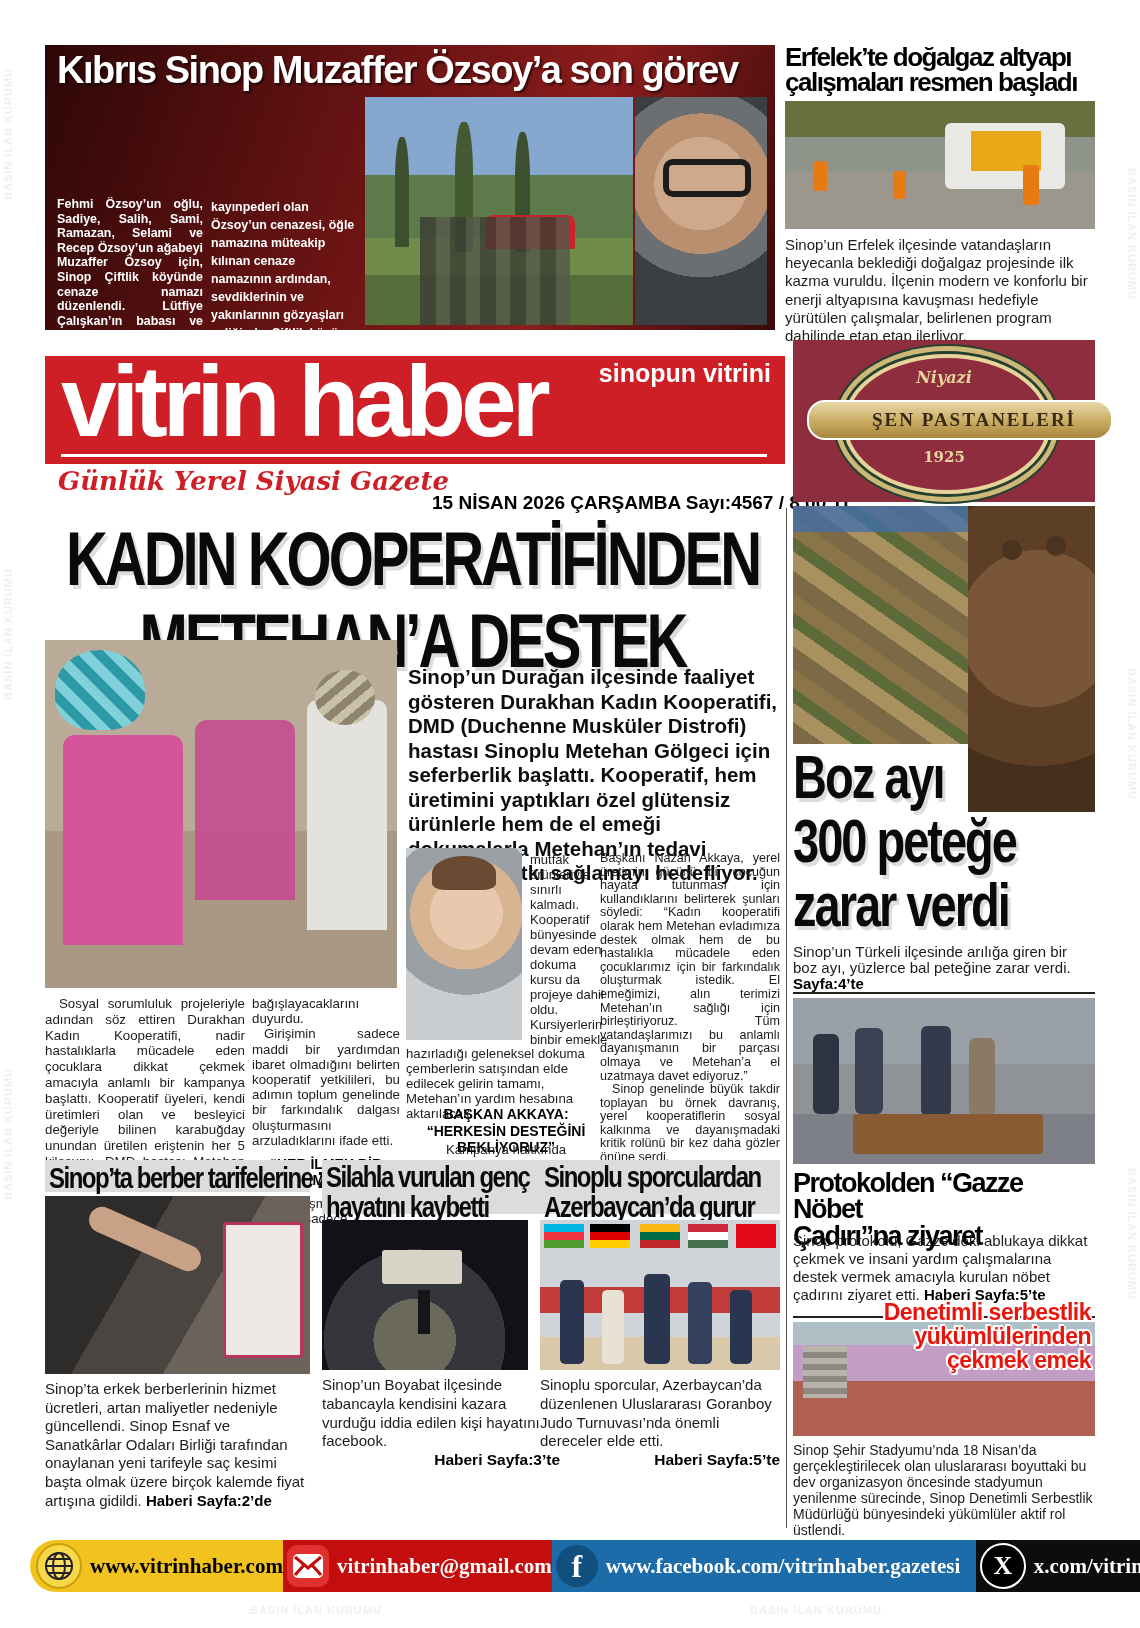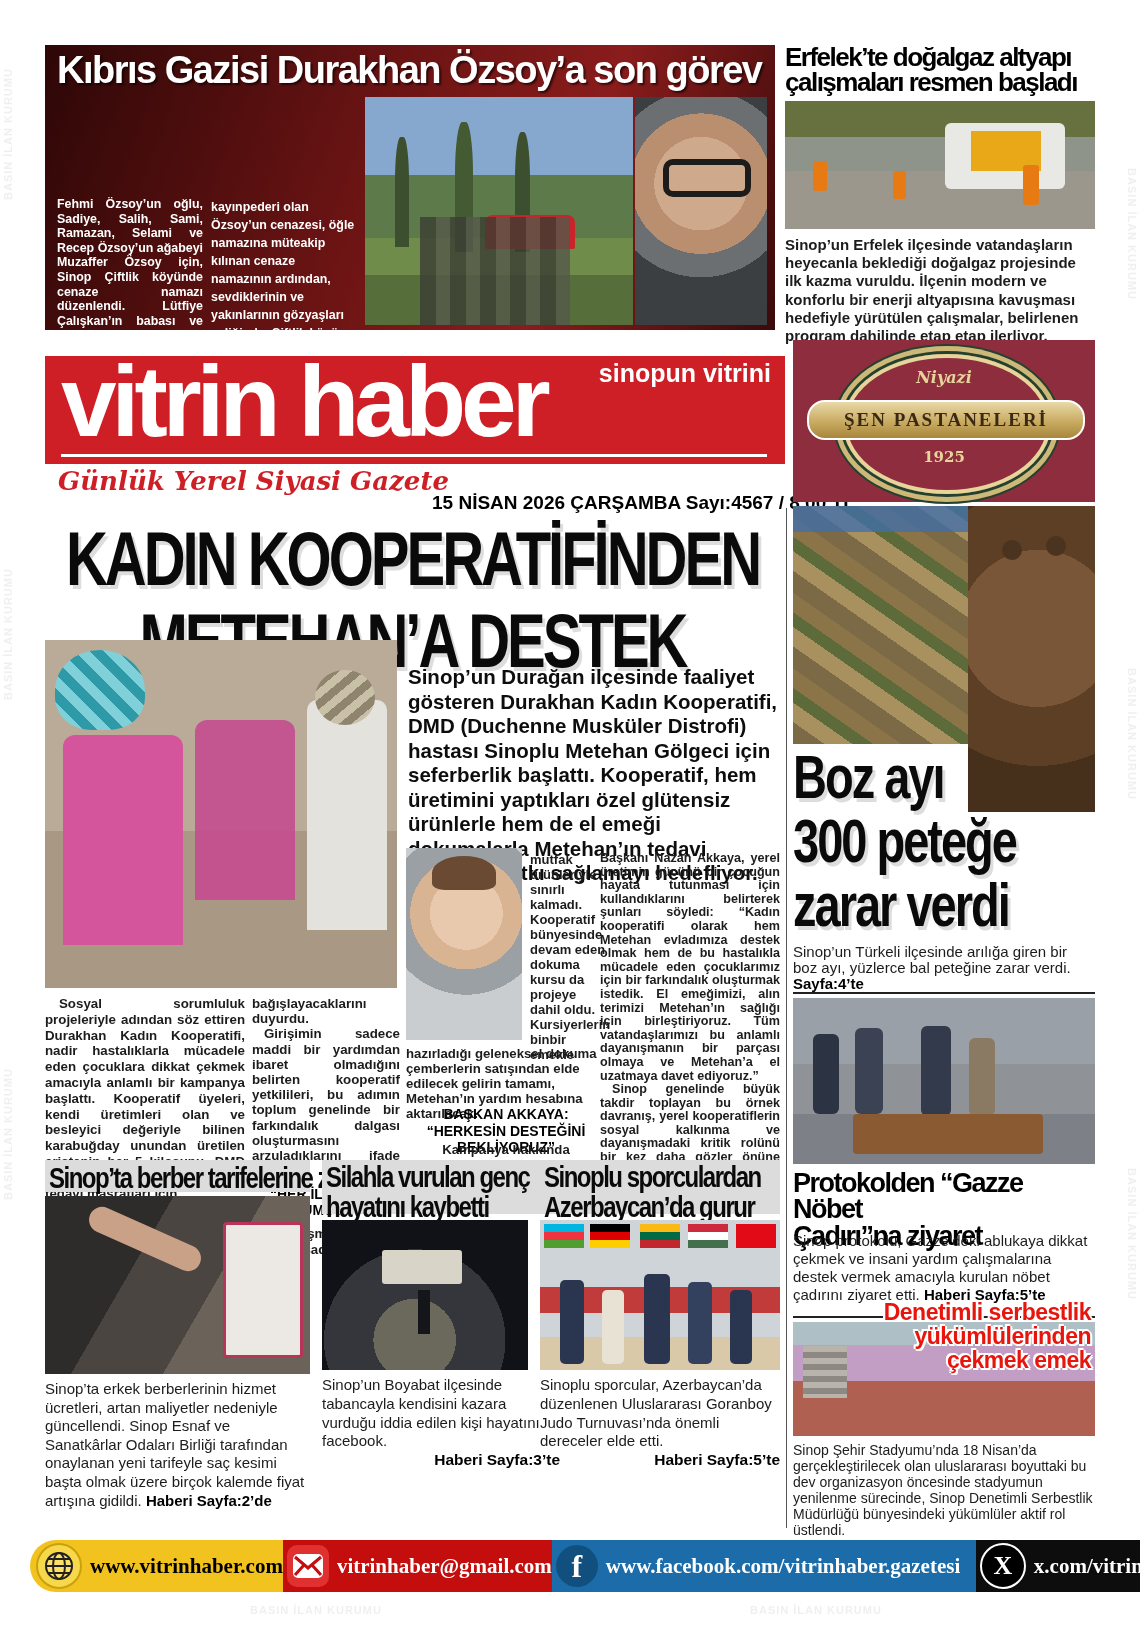--- a/index.html
+++ b/index.html
@@ -1,21 +1,21 @@
 <!DOCTYPE html>
 <html><head>
 <meta charset="utf-8">
 <style>
   html,body{margin:0;padding:0;background:#fff;}
   .page{position:relative;width:1140px;height:1628px;background:#fff;overflow:hidden;
         font-family:"Liberation Sans",sans-serif;color:#111;}
   .abs{position:absolute;}
   .photo{background:#999;}
   .stretch{display:inline-block;transform-origin:center top;}
-  .bodytext{font-size:13.5px;line-height:15.5px;color:#1c1c1c;text-align:justify;font-weight:bold;}
+  .bodytext{font-size:13.5px;line-height:15.5px;color:#1c1c1c;text-align:justify;}
   .pageref{font-weight:bold;color:#000;}
   .crosshead{font-weight:bold;text-align:center;color:#000;}
   .rule-h{background:#222;height:2px;}
   .rule-v{background:#555;width:1px;}
   .wm{position:absolute;opacity:0.13;color:#8a8a8a;font-size:11px;font-weight:bold;
       letter-spacing:1px;pointer-events:none;white-space:nowrap;}
   
   .tl-box{background:linear-gradient(110deg,#2e0707 0%,#6d1414 45%,#8a1c1c 70%,#3a0a0a 100%);}
   .tl-head{color:#fff;font-weight:bold;font-size:38px;letter-spacing:-1.5px;
            text-shadow:2px 2px 2px rgba(0,0,0,.6);white-space:nowrap;}
@@ -31,21 +31,21 @@
   .mast-tag{color:#fff;font-weight:bold;font-size:25px;letter-spacing:0;}
   .mast-script{font-family:"DejaVu Serif",serif;font-style:italic;font-weight:bold;
                color:#cf1f26;font-size:26px;}
   .dateline{font-weight:bold;font-size:19px;color:#000;}
   
   .sen{background:#8e2d3e;}
   .sen-oval{position:absolute;left:50px;top:14px;width:200px;height:132px;border-radius:50%;
             border:4px solid #e6d49a;box-shadow:0 0 0 3px #24402f,0 0 0 8px #cdb877,0 0 0 10px #24402f;}
   .sen-pin{position:absolute;left:14px;top:60px;width:274px;height:36px;background:
            linear-gradient(to bottom,#e8d9a8,#c9ab62 55%,#a8863c);border-radius:18px;
-           border:2px solid #fff;display:flex;align-items:center;justify-content:center;}
+           border:2px solid #fff;display:flex;align-items:center;justify-content:center;padding-left:28px;}
   .sen-pin span{font-family:"Liberation Serif",serif;font-weight:bold;color:#3a2a14;
                 font-size:19px;letter-spacing:2px;}
   .sen-small{position:absolute;width:100%;text-align:center;color:#e6d49a;
              font-family:"DejaVu Serif",serif;font-weight:bold;}
   
   .foot-seg{height:52px;display:flex;align-items:center;gap:8px;
             font-family:"Liberation Serif",serif;font-weight:bold;font-size:21px;}
   .badge{width:42px;height:42px;border-radius:10px;display:flex;align-items:center;
          justify-content:center;flex:0 0 auto;}
   .stad-red{color:#e8150d;font-weight:bold;font-size:23px;line-height:24px;text-align:right;
@@ -61,21 +61,21 @@
   <div class="wm" style="left:2px;top:200px;transform:rotate(-90deg);transform-origin:left top;">BASIN İLAN KURUMU</div>
   <div class="wm" style="left:2px;top:700px;transform:rotate(-90deg);transform-origin:left top;">BASIN İLAN KURUMU</div>
   <div class="wm" style="left:2px;top:1200px;transform:rotate(-90deg);transform-origin:left top;">BASIN İLAN KURUMU</div>
   <div class="wm" style="right:2px;top:300px;transform:rotate(90deg);transform-origin:right top;">BASIN İLAN KURUMU</div>
   <div class="wm" style="right:2px;top:800px;transform:rotate(90deg);transform-origin:right top;">BASIN İLAN KURUMU</div>
   <div class="wm" style="right:2px;top:1300px;transform:rotate(90deg);transform-origin:right top;">BASIN İLAN KURUMU</div>
   <div class="wm" style="left:250px;top:1604px;">BASIN İLAN KURUMU</div>
   <div class="wm" style="left:750px;top:1604px;">BASIN İLAN KURUMU</div>
 
   <div class="abs tl-box" style="left:45px;top:45px;width:730px;height:285px;">
-    <div class="abs tl-head" style="left:12px;top:4px;">Kıbrıs Gazisi Durakhan Özsoy’a son görev</div>
+    <div class="abs tl-head" style="left:12px;top:4px;">Kıbrıs Sinop Muzaffer Özsoy’a son görev</div>
     <div class="abs tl-col" style="left:12px;top:152px;width:146px;">Fehmi Özsoy’un oğlu, Sadiye, Salih, Sami, Ramazan, Selami ve Recep Özsoy’un ağabeyi Muzaffer Özsoy için, Sinop Çiftlik köyünde cenaze namazı düzenlendi. Lütfiye Çalışkan’ın babası ve Burhan Çalışkan’ın</div>
     <div class="abs" style="left:166px;top:152px;width:148px;">
       <span class="tl-col">kayınpederi olan Özsoy’un cenazesi, öğle namazına müteakip kılınan cenaze namazının ardından, sevdiklerinin ve yakınlarının gözyaşları eşliğinde, Çiftlik köyü Ağaçeli Mahallesi’nde dualarla toprağa verildi.</span>
       <div class="tl-col" style="text-align:right;">Haber Merkezi</div>
     </div>
     <div class="abs photo" style="left:320px;top:52px;width:268px;height:228px;background:
       linear-gradient(to bottom,#86a8cf 0 34%,#5d7a4a 34% 62%,#6f8c4b 62% 78%,#566e3a 78% 100%);">
       <div class="abs" style="left:30px;top:40px;width:14px;height:110px;background:#3c4f2e;border-radius:40% 40% 0 0;"></div>
       <div class="abs" style="left:90px;top:25px;width:18px;height:130px;background:#435a33;border-radius:40% 40% 0 0;"></div>
       <div class="abs" style="left:150px;top:35px;width:15px;height:120px;background:#3c4f2e;border-radius:40% 40% 0 0;"></div>

